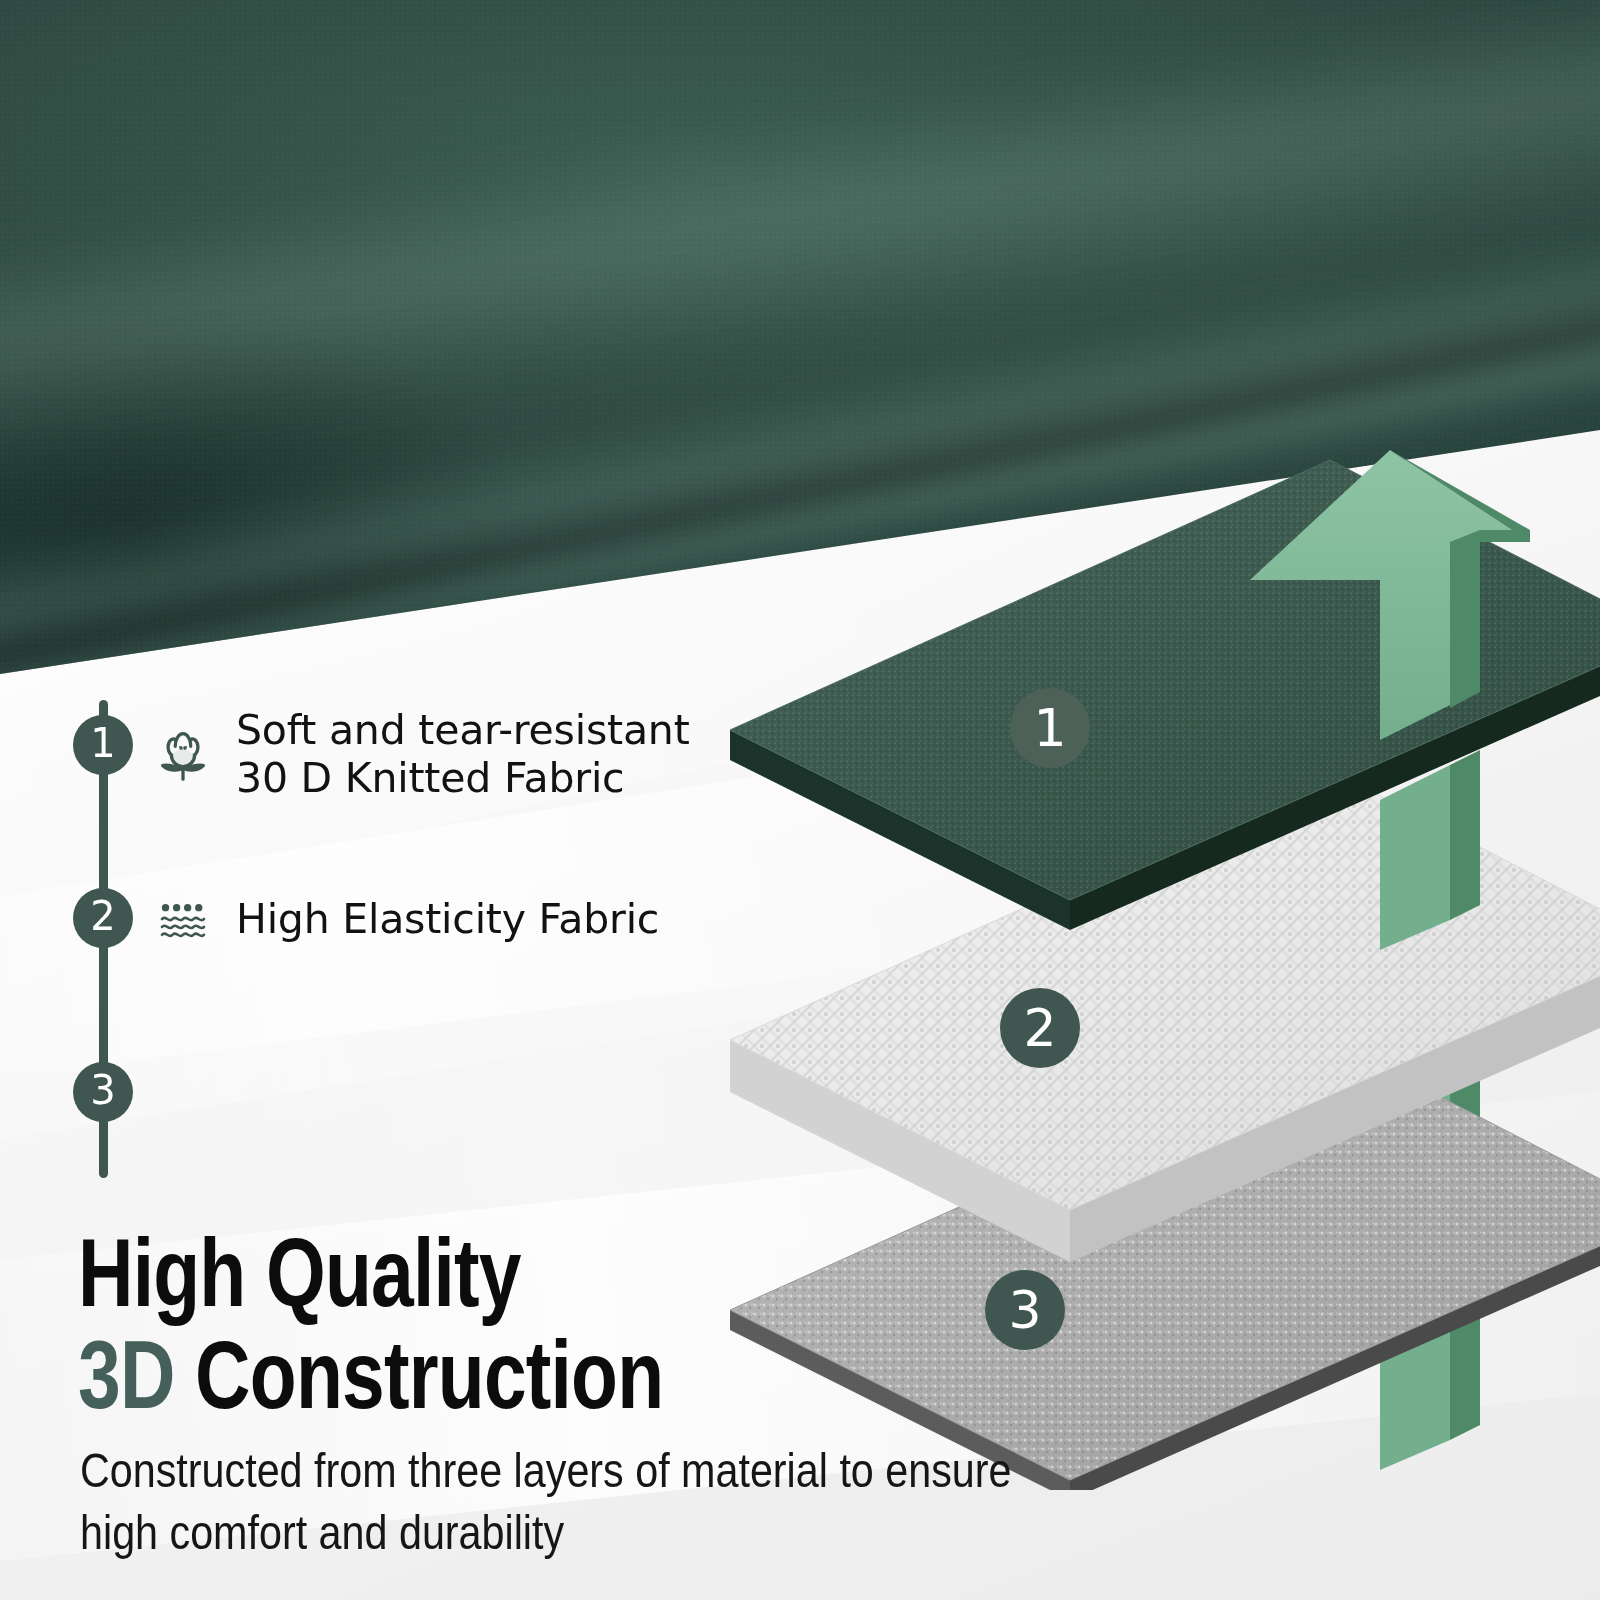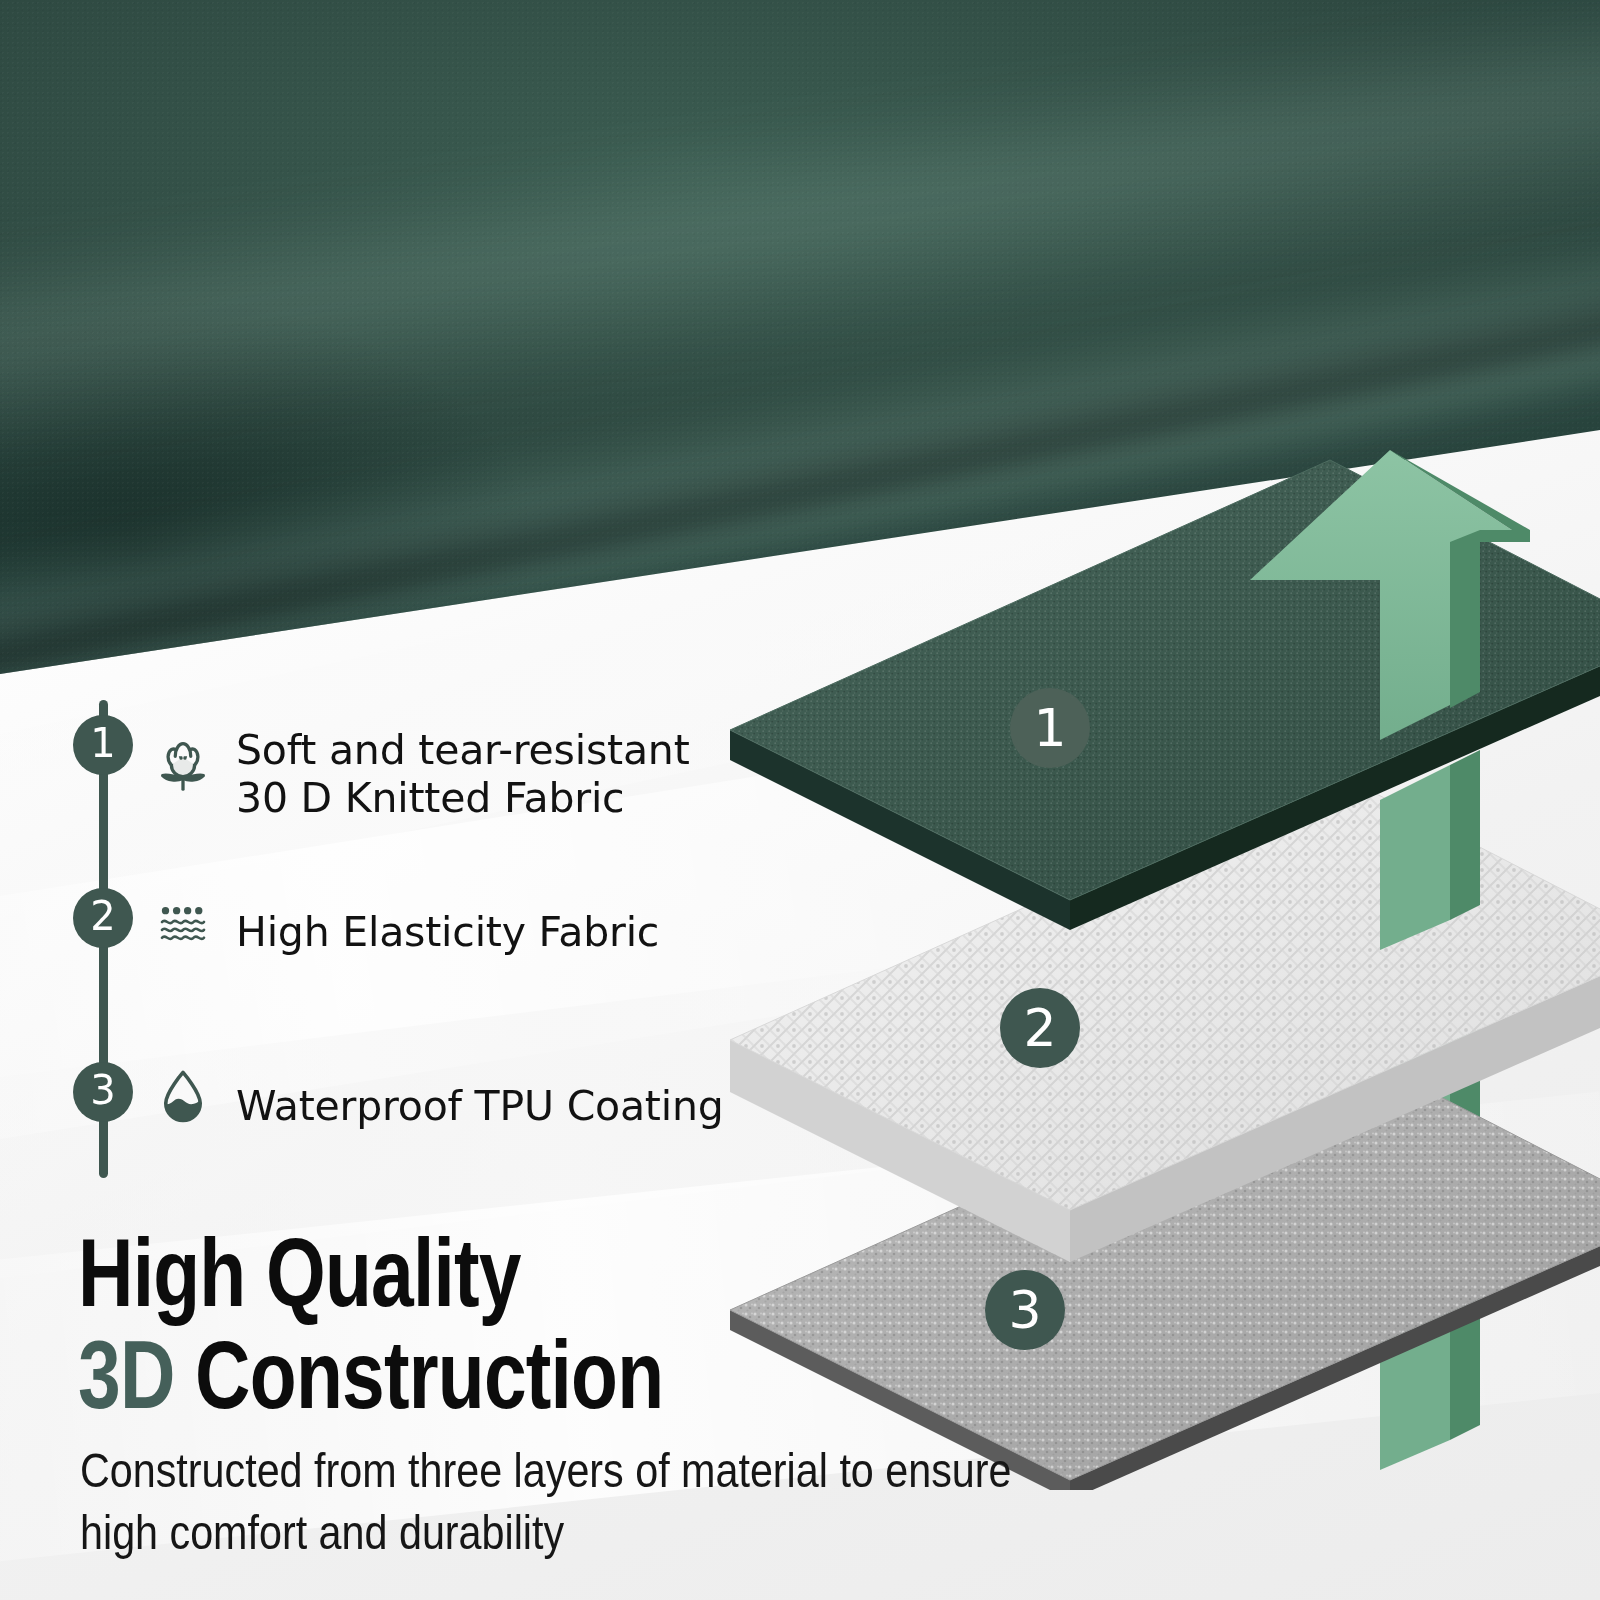--- a/index.html
+++ b/index.html
@@ -55,21 +55,21 @@
   .tl-node{position:absolute;width:60px;height:60px;border-radius:50%;background:#3f5750;
     display:flex;align-items:center;justify-content:center;
     color:#fff;font-size:40px;line-height:1;font-weight:400;
     font-family:"DejaVu Sans", sans-serif;}
   .tl-node span{transform:translateY(-2px);}
 
   
   .feat{position:absolute;display:flex;align-items:center;gap:22px;}
   .feat-icon{width:62px;height:62px;display:flex;align-items:center;justify-content:center;flex:0 0 auto;}
   .feat-text{color:#121212;font-size:41px;line-height:1.18;letter-spacing:-.2px;
-    font-family:"DejaVu Sans", sans-serif;font-weight:400;white-space:pre-line;margin-top:20px;}
+    font-family:"DejaVu Sans", sans-serif;font-weight:400;white-space:pre-line;}
 
   
   .hl{position:absolute;left:78px;font-family:"Liberation Sans Narrow","Liberation Sans",sans-serif;
     font-weight:700;letter-spacing:-1px;color:#0c0c0c;
     transform:scaleX(.80);transform-origin:left center;white-space:nowrap;}
   .hl1{top:1218px;font-size:96px;}
   .hl2{top:1320px;font-size:96px;}
   .hl2 .accent{color:#45605a;}
   .sub{position:absolute;left:80px;top:1440px;width:1180px;
     font-family:"Liberation Sans Narrow","Liberation Sans",sans-serif;
@@ -257,29 +257,19 @@
         <g fill="none" stroke="#3f5750" stroke-width="3" stroke-linecap="round">
           <path d="M8 32 C12 27 16 37 20 32 C24 27 28 37 32 32 C36 27 40 37 44 32 C48 27 52 37 56 32"></path>
           <path d="M8 41 C12 36 16 46 20 41 C24 36 28 46 32 41 C36 36 40 46 44 41 C48 36 52 46 56 41"></path>
           <path d="M8 50 C12 45 16 55 20 50 C24 45 28 55 32 50 C36 45 40 55 44 50 C48 45 52 55 56 50"></path>
         </g>
       </svg>
     </div>
     <div class="feat-text">High Elasticity Fabric</div>
   </div>
 
-  <div class="feat" style="left:152px;top:1062px;">
-    <div class="feat-icon">
-      <svg width="58" height="58" viewBox="0 0 64 64">
-        <path d="M32 6 C32 6 51 28 51 40 C51 50.5 42.5 59 32 59 C21.5 59 13 50.5 13 40 C13 28 32 6 32 6 Z" fill="none" stroke="#3f5750" stroke-width="4" stroke-linejoin="round"></path>
-        <path d="M14.5 41 C20 41 22 35 27 35 C33 35 35 41 41 41 C45.5 41 48.5 39 49.8 37.5
-                 C50.4 45 49 50 44 54.5 C40 58 36 59 32 59 C21.5 59 13 50.5 13 40 Z" fill="#3f5750"></path>
-      </svg>
-    </div>
-    <div class="feat-text">Waterproof TPU Coating</div>
-  </div>
 
   <div class="hl hl1">High Quality</div>
   <div class="hl hl2"><span class="accent">3D</span> <span>Construction</span></div>
   <div class="sub">Constructed from three layers of material to ensure
 high comfort and durability</div>
 
 </div>
 
 </body></html>

